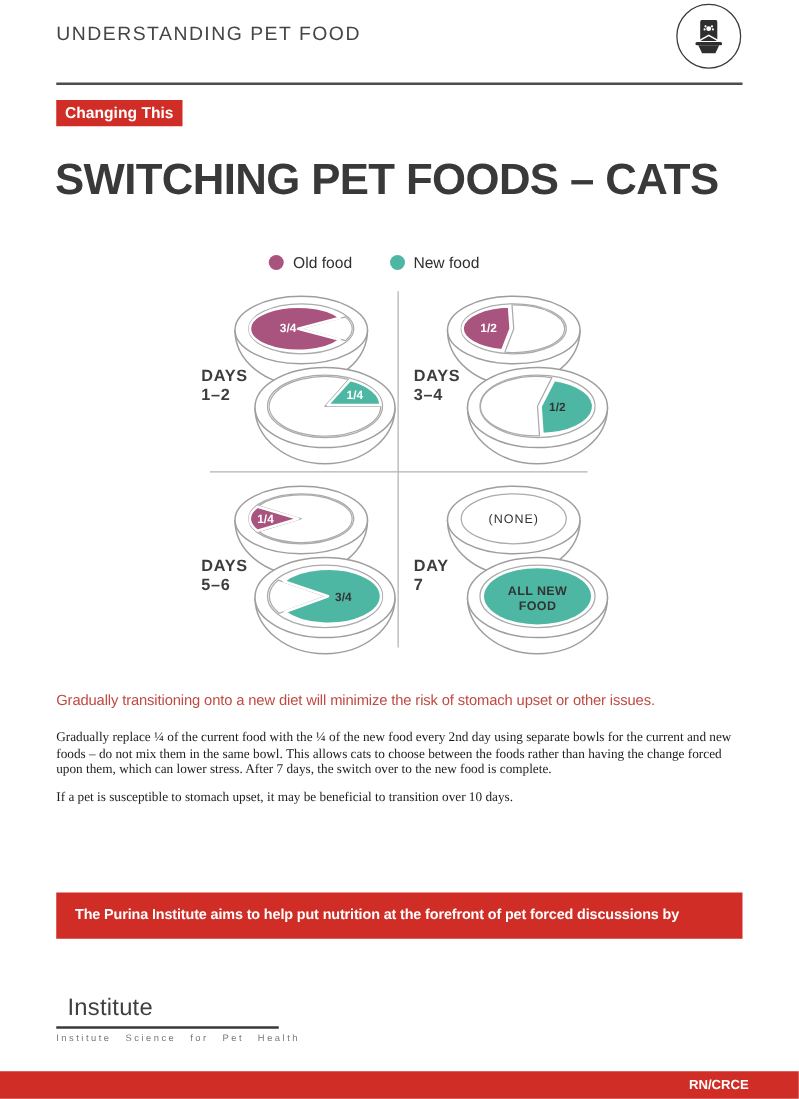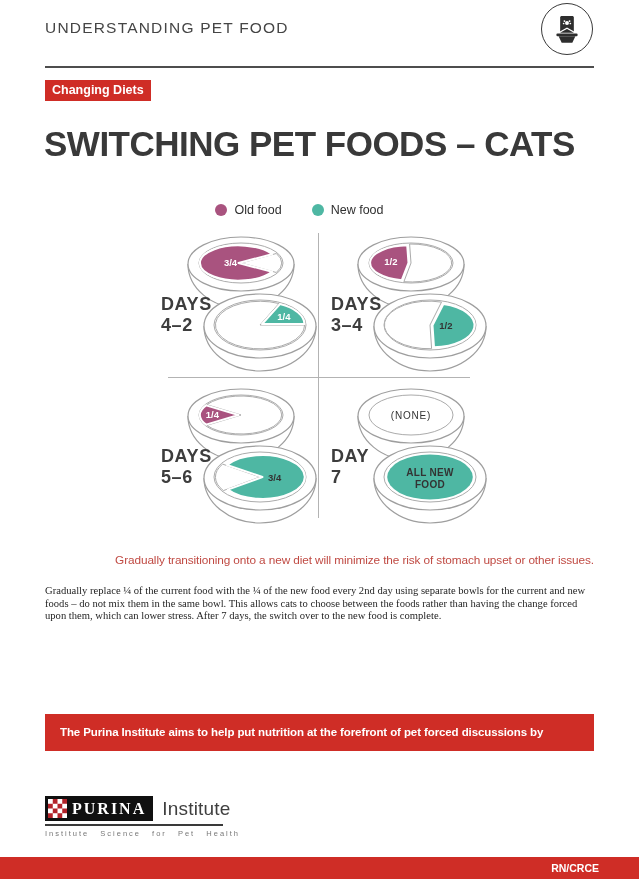--- a/index.html
+++ b/index.html
@@ -19,21 +19,21 @@
 
   
   .legend{left:0;top:203px;width:599px;display:flex;justify-content:center;gap:30px;font-size:12.5px;color:#2f2f2f;}
   .legend-item{display:flex;align-items:center;gap:7px;}
   .dot{width:12px;height:12px;border-radius:50%;}
 
   
   .divider-v{left:318px;top:233px;width:1px;height:285px;background:#b3b3b3;}
   .divider-h{left:168px;top:377px;width:302px;height:1px;background:#b3b3b3;}
   .quadrant{width:165px;height:152px;}
-  .day-label{position:absolute;left:3px;top:66px;font-size:18px;font-weight:bold;color:#3d3d3d;
+  .day-label{position:absolute;left:3px;top:66px;font-size:13px;font-weight:bold;color:#3d3d3d;
              letter-spacing:0.6px;line-height:1.15;z-index:2;}
   .bowls{position:absolute;left:0;top:0;}
   .frac{font-family:"Liberation Sans",sans-serif;font-size:9.5px;font-weight:bold;}
   .none-label{font-family:"Liberation Sans",sans-serif;font-size:10px;letter-spacing:0.8px;}
   .allnew{font-family:"Liberation Sans",sans-serif;font-size:10px;font-weight:bold;letter-spacing:0.3px;}
 
   
   .highlight{left:45px;top:553px;width:549px;font-size:11.8px;letter-spacing:-0.1px;}
   .body-text{left:45px;top:585px;width:549px;font-family:"Liberation Serif",serif;
              font-size:10.6px;line-height:12.6px;color:#1e1e1e;}
@@ -74,41 +74,41 @@
     <circle cx="28.4" cy="14.6" r="1.2" fill="#ffffff"></circle>
     <circle cx="20.6" cy="17.8" r="1.1" fill="#ffffff"></circle>
     <circle cx="29.4" cy="17.8" r="1.1" fill="#ffffff"></circle>
     <path d="M16 29 L25 24 L34 29" stroke="#ffffff" stroke-width="1.6" fill="none"></path>
     <rect x="11" y="31" width="28" height="3.5" rx="1.6" fill="#2e2e2e"></rect>
     <path d="M14 34.5 L36 34.5 L32 43 L18 43 Z" fill="#2e2e2e"></path>
   </svg>
 </div>
 <div class="abs hdr-rule"></div>
 
-<div class="abs badge red-bg" style="background: rgb(207, 45, 38);">Changing Diets</div>
+<div class="abs badge red-bg" style="background: rgb(207, 45, 38);">Changing This</div>
 <div class="abs page-title">SWITCHING PET FOODS – CATS</div>
 
 <div class="abs legend">
   <div class="legend-item">
     <span class="dot" style="background: rgb(169, 83, 127);"></span>
     <span>Old food</span>
   </div>
   <div class="legend-item">
     <span class="dot" style="background: rgb(78, 183, 163);"></span>
     <span>New food</span>
   </div>
 </div>
 
 <div class="abs divider-v"></div>
 <div class="abs divider-h"></div>
 
 <div class="abs quadrant" style="left:158px;top:228px;">
   <div class="day-label">
     <div>DAYS</div>
-    <div>4–2</div>
+    <div>1–2</div>
   </div>
   <svg class="bowls" width="165" height="152">
       <path d="M 30 36 A 53 44 0 0 0 136 36" fill="#fff" stroke="#9e9e9e" stroke-width="1.2"></path>
       <ellipse cx="83" cy="36" rx="53" ry="27" fill="#fff" stroke="#9e9e9e" stroke-width="1.2"></ellipse>
       <ellipse cx="83" cy="35" rx="42" ry="20" fill="#fff" stroke="#ababab" stroke-width="1"></ellipse>
       <path d="M 83.0 35.0 L 118.3 25.5 A 40.7 19.0 0 0 1 118.3 44.5 Z" fill="#fff" stroke="#ababab" stroke-width="1" stroke-linejoin="round"></path>
       <path d="M 80.5 35.0 L 114.0 43.8 A 38.6 17.6 0 1 1 114.0 26.2 Z" fill="#a9537f" stroke="#fff" stroke-width="2" stroke-linejoin="round"></path>
       <text class="frac" x="72.5" y="37.8" text-anchor="middle" fill="#ffffff">3/4</text>
       <path d="M 46 98 A 56 45 0 0 0 158 98" fill="#fff" stroke="#9e9e9e" stroke-width="1.2"></path>
       <ellipse cx="102" cy="98" rx="56" ry="32" fill="#fff" stroke="#9e9e9e" stroke-width="1.2"></ellipse>
@@ -170,35 +170,32 @@
       <text class="none-label" x="83" y="38.5" text-anchor="middle" fill="#333333">(NONE)</text>
       <path d="M 46 98 A 56 45 0 0 0 158 98" fill="#fff" stroke="#9e9e9e" stroke-width="1.2"></path>
       <ellipse cx="102" cy="98" rx="56" ry="32" fill="#fff" stroke="#9e9e9e" stroke-width="1.2"></ellipse>
       <ellipse cx="102" cy="97" rx="46" ry="25" fill="#fff" stroke="#ababab" stroke-width="1"></ellipse>
       <ellipse cx="102" cy="97" rx="42.8" ry="22.5" fill="#4eb7a3"></ellipse>
       <text class="allnew" x="102" y="96" text-anchor="middle" fill="#333333">ALL NEW</text>
       <text class="allnew" x="102" y="108" text-anchor="middle" fill="#333333">FOOD</text>
     </svg>
 </div>
 
-<div class="abs highlight" style="color: rgb(192, 74, 67); text-align: right;">Gradually transitioning onto a new diet will minimize the risk of stomach upset or other issues.</div>
+<div class="abs highlight" style="color: rgb(192, 74, 67);">Gradually transitioning onto a new diet will minimize the risk of stomach upset or other issues.</div>
 <div class="abs body-text">
   <p>Gradually replace ¼ of the current food with the ¼ of the new food every 2nd day using separate bowls for the current and new foods – do not mix them in the same bowl. This allows cats to choose between the foods rather than having the change forced upon them, which can lower stress. After 7 days, the switch over to the new food is complete.</p>
+  <p>If a pet is susceptible to stomach upset, it may be beneficial to transition over 10 days.</p>
 </div>
 
 <div class="abs banner red-bg" style="background: rgb(207, 45, 38);">
   <div>The Purina Institute aims to help put nutrition at the forefront of pet forced discussions by</div>
 </div>
 
 <div class="abs logo-wrap">
   <div class="logo-row">
-    <div class="purina-box">
-      <div class="checker"></div>
-      <span class="purina-word">PURINA</span>
-    </div>
     <span class="institute-word">Institute</span>
   </div>
   <div class="logo-rule"></div>
   <div class="tagline">Institute Science for Pet Health</div>
 </div>
 
 <div class="abs bottom-bar red-bg" style="background: rgb(207, 45, 38);">
   <span>RN/CRCE</span>
 </div>
 

